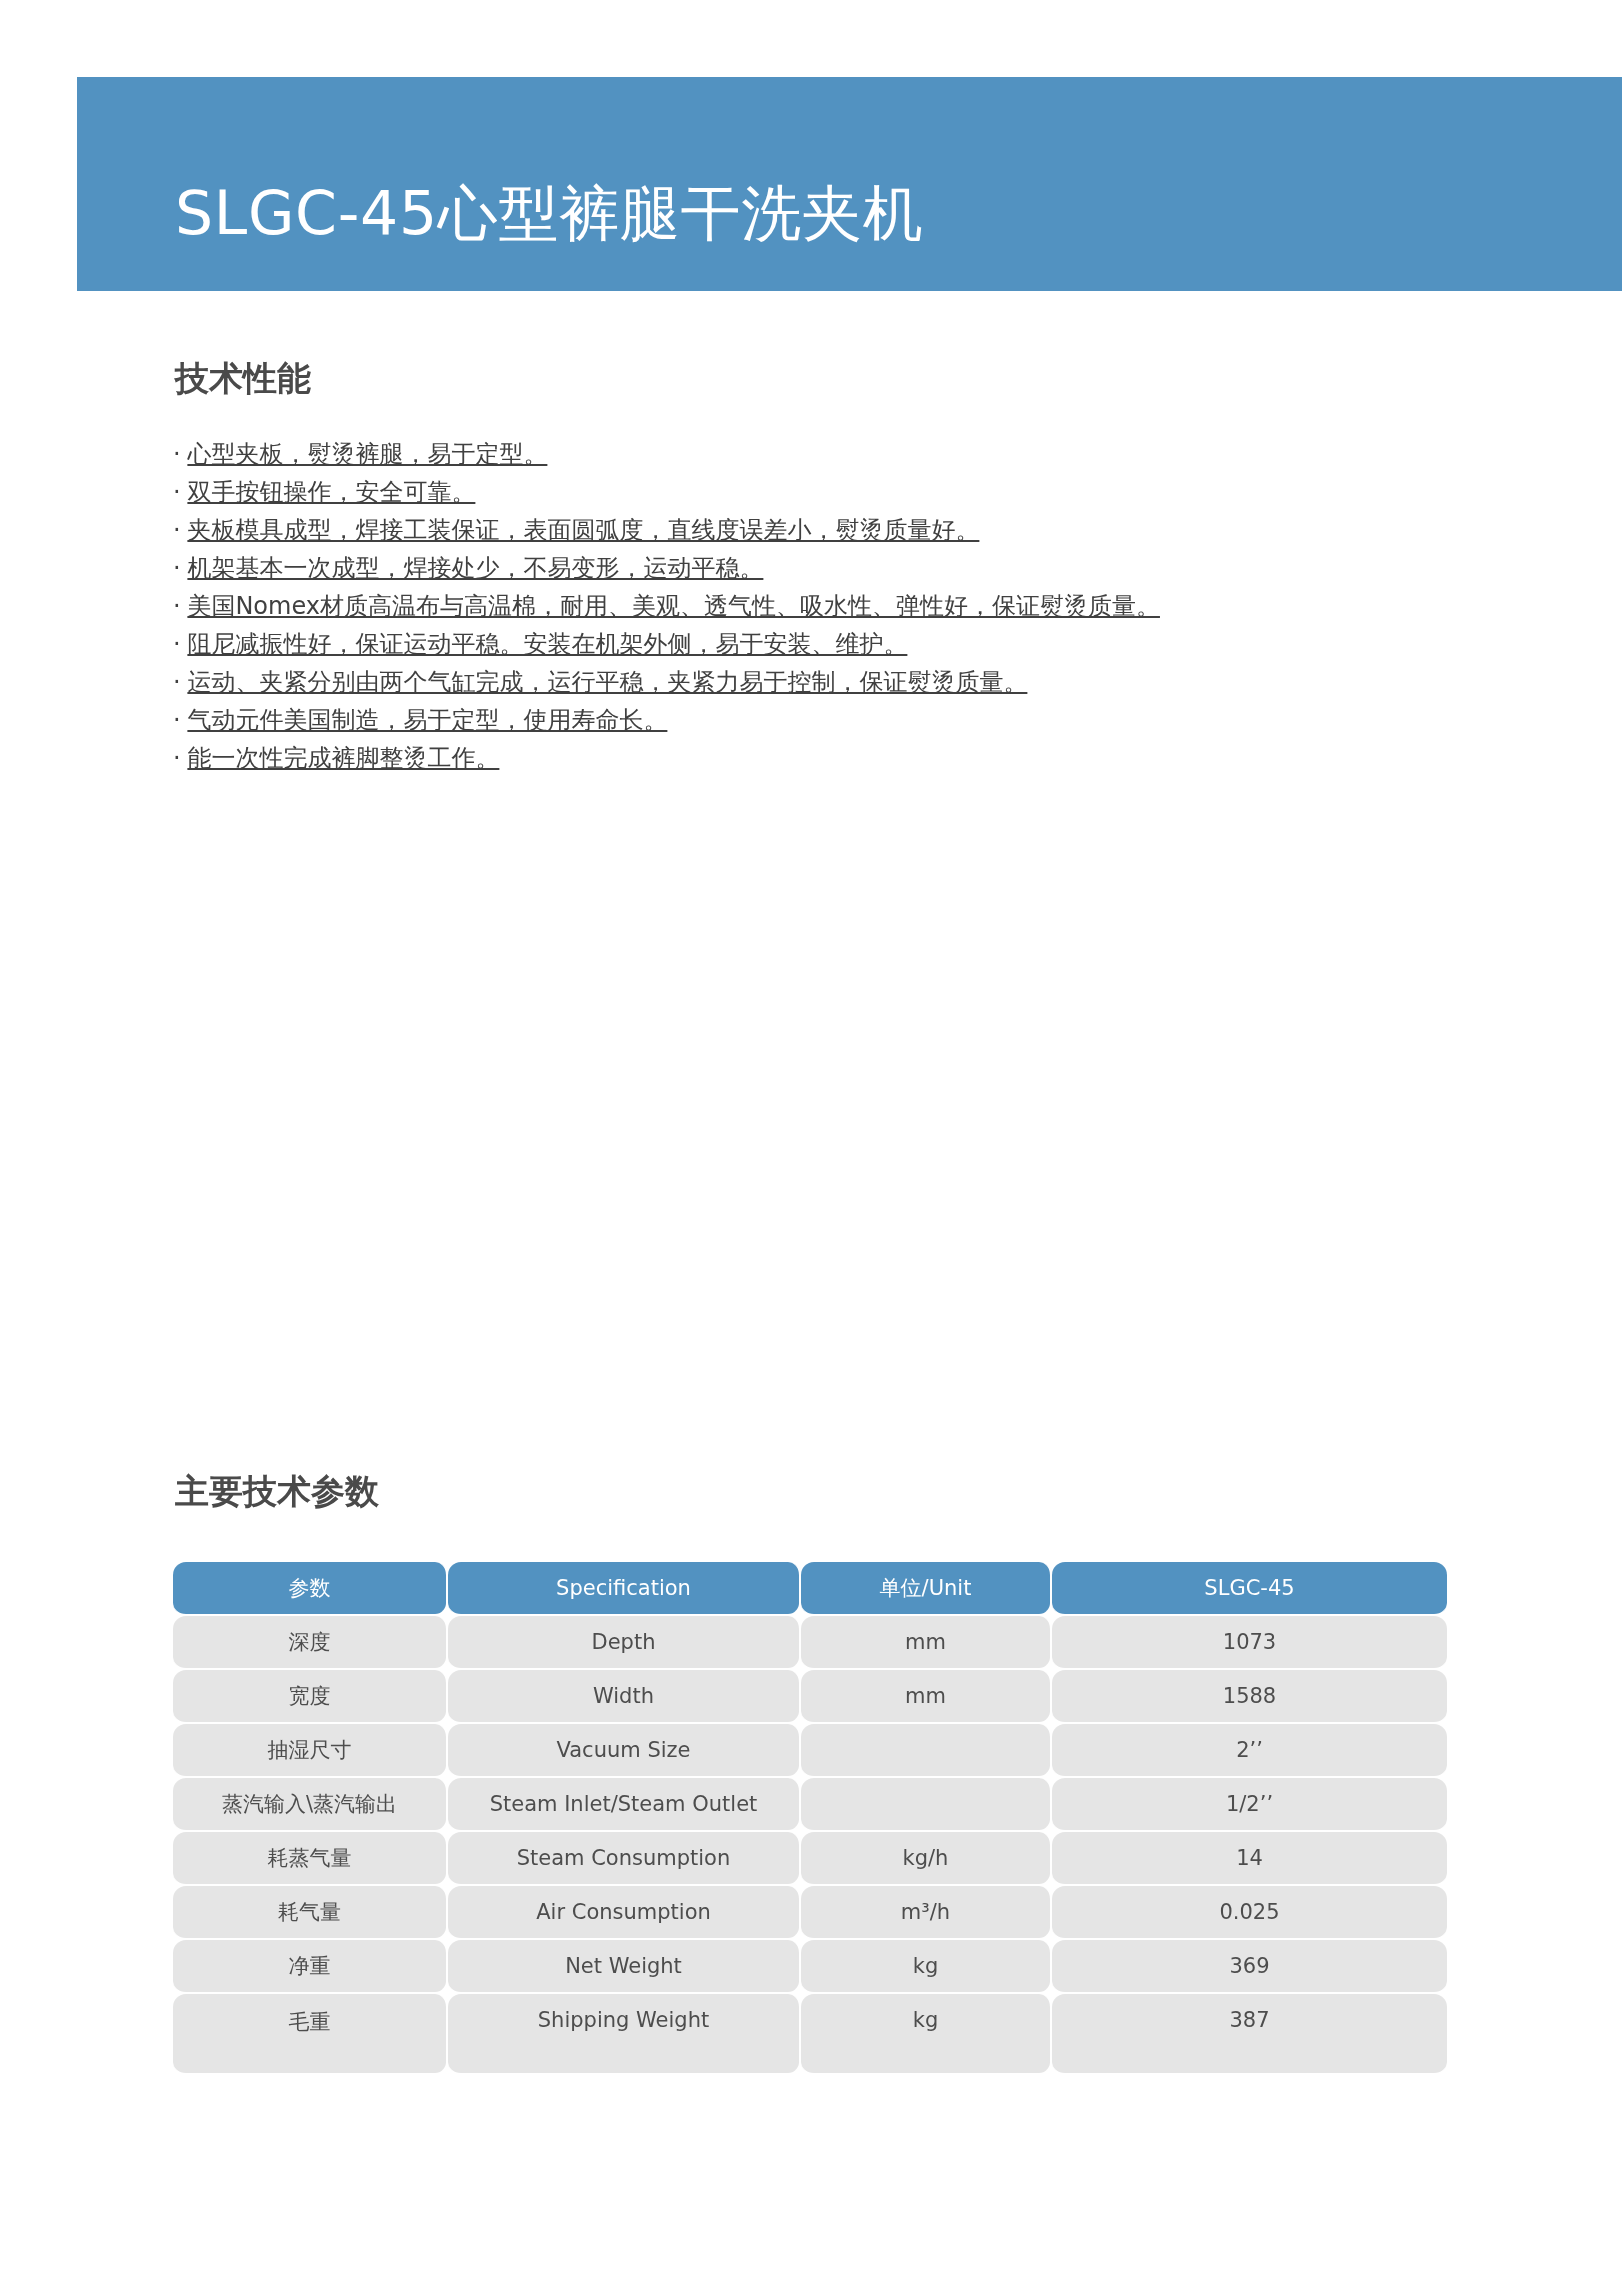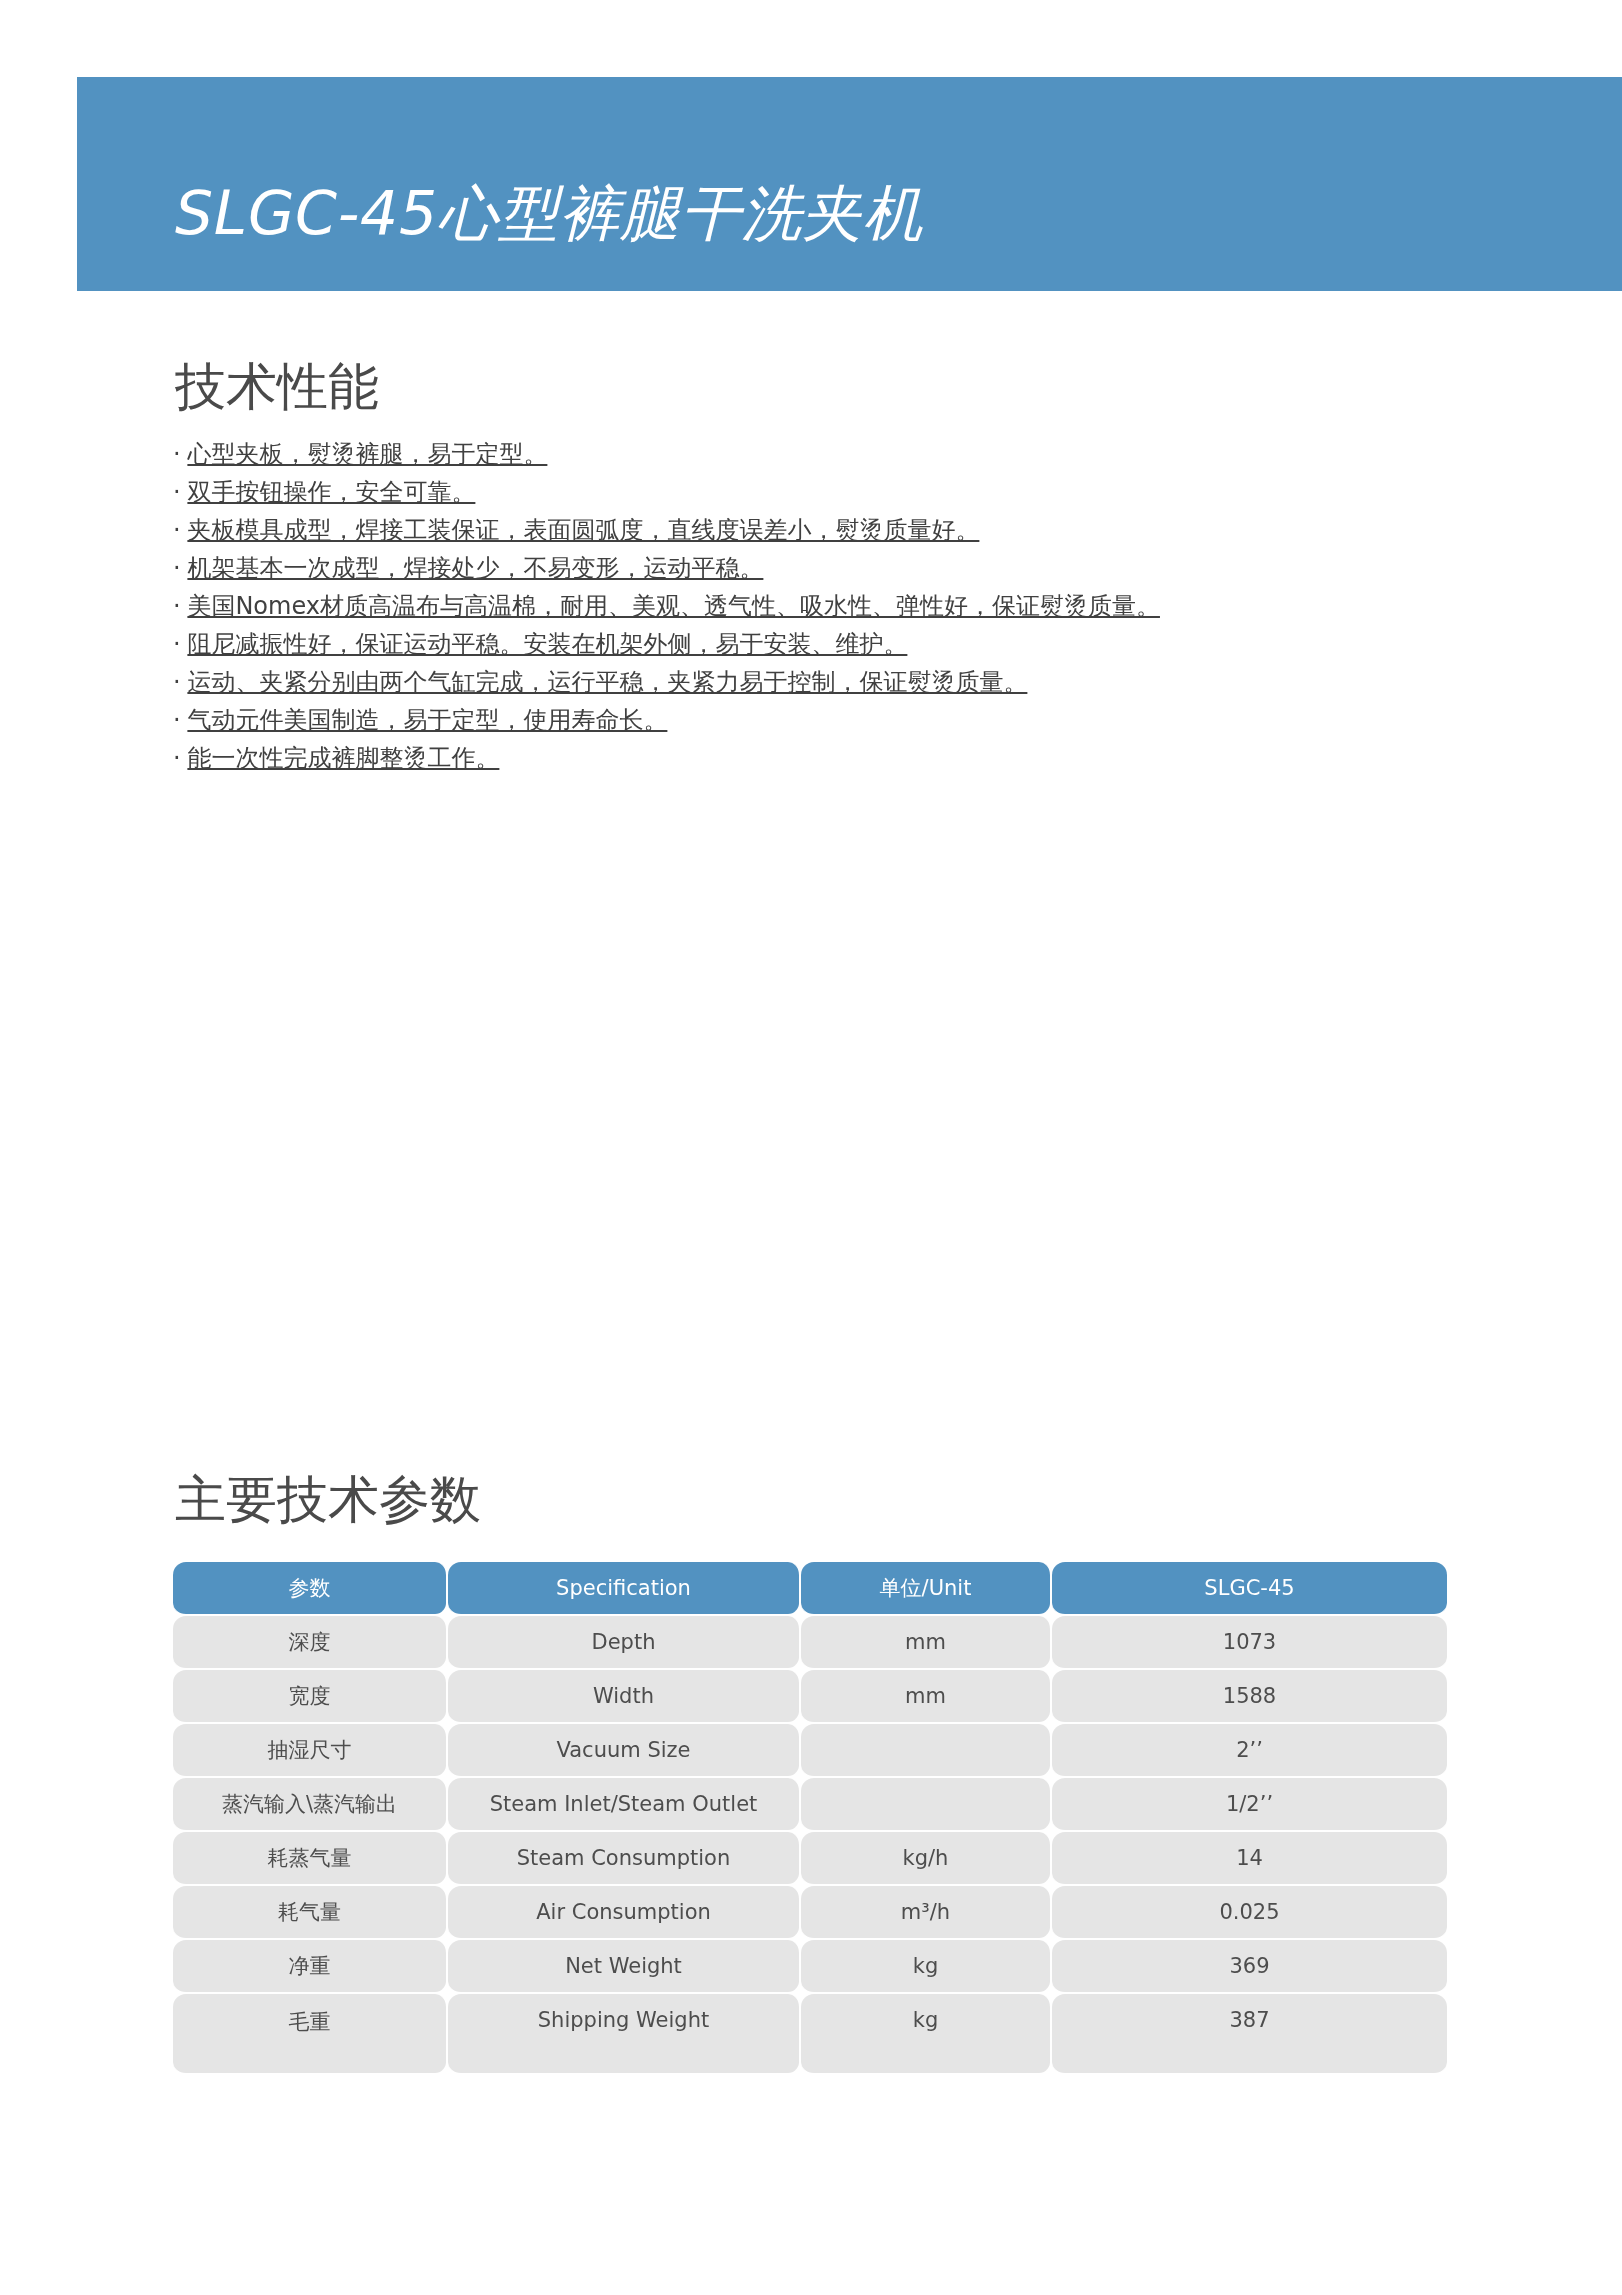--- a/index.html
+++ b/index.html
@@ -1,20 +1,20 @@
 <!DOCTYPE html>
 <html style="font-size:10.5px"><head>
 <meta charset="utf-8">
 <style>
   html, body { margin: 0; padding: 0; background: #ffffff; }
   body { width: 1623px; height: 2295px; position: relative; overflow: hidden;
          font-family: "DejaVu Sans", "Liberation Sans", sans-serif; color: #4a4a4a; }
   .header-band { position: absolute; left: 77px; top: 77px; width: 1546px; height: 214px; background: #5292c1; }
-  .page-title { position: absolute; left: 175px; top: 143px; font-size: 60px; color: #ffffff; letter-spacing: 0.7px; line-height: 1; white-space: nowrap; font-weight: normal; font-style: italic; }
-  .section-title { position: absolute; left: 175px; font-size: 51px; color: #4a4a4a; line-height: 1; font-weight: normal; margin: 0; }
+  .page-title { position: absolute; left: 175px; top: 143px; font-size: 60px; color: #ffffff; letter-spacing: 0.7px; line-height: 1; white-space: nowrap; font-weight: normal; }
+  .section-title { position: absolute; left: 175px; font-size: 34px; color: #4a4a4a; line-height: 1; font-weight: bold; margin: 0; }
   .features { position: absolute; left: 173px; top: 435px; margin: 0; padding: 0; list-style: none; }
   .features li { font-size: 24px; line-height: 38px; color: #404040; white-space: nowrap; text-decoration: underline; }
   .features li .dot { display: inline-block; width: 14.4px; }
   .spec-table { position: absolute; left: 173px; top: 1562px; width: 1274px; border-collapse: separate; border-spacing: 0; table-layout: fixed; }
   .spec-table th, .spec-table td { text-align: center; font-size: 21px; font-weight: normal; padding: 0; border-right: 2px solid #ffffff; border-bottom: 2px solid #ffffff; border-radius: 13px; }
   .spec-table th:last-child, .spec-table td:last-child { border-right: none; }
   .spec-table thead th { background: #5292c1; color: #ffffff; height: 52px; }
   .spec-table tbody td { background: #e5e5e5; color: #4d4d4d; height: 52px; }
   .spec-table tbody tr.last td { height: 65px; vertical-align: top; padding-top: 14.4px; }
   .col1 { width: 275px; } .col2 { width: 353px; } .col3 { width: 251px; } .col4 { width: 395px; }

